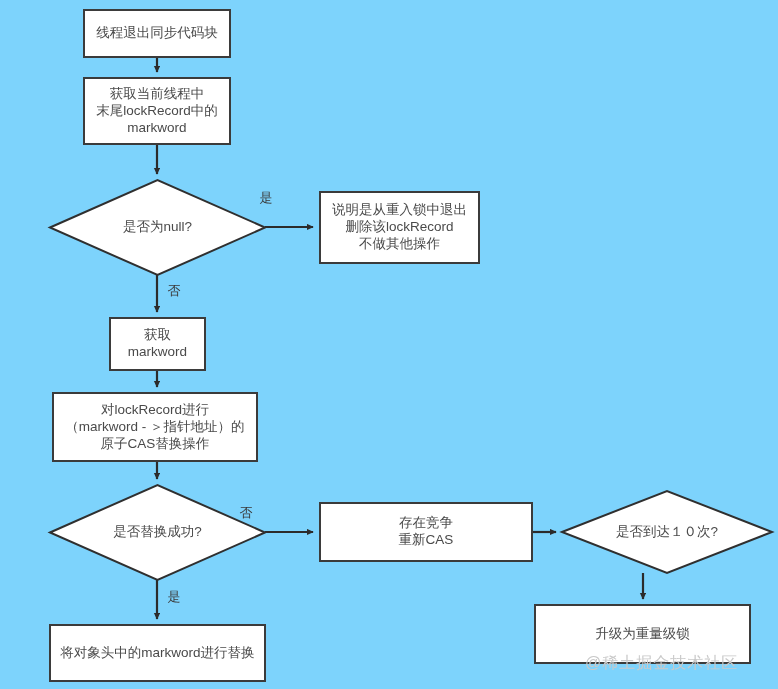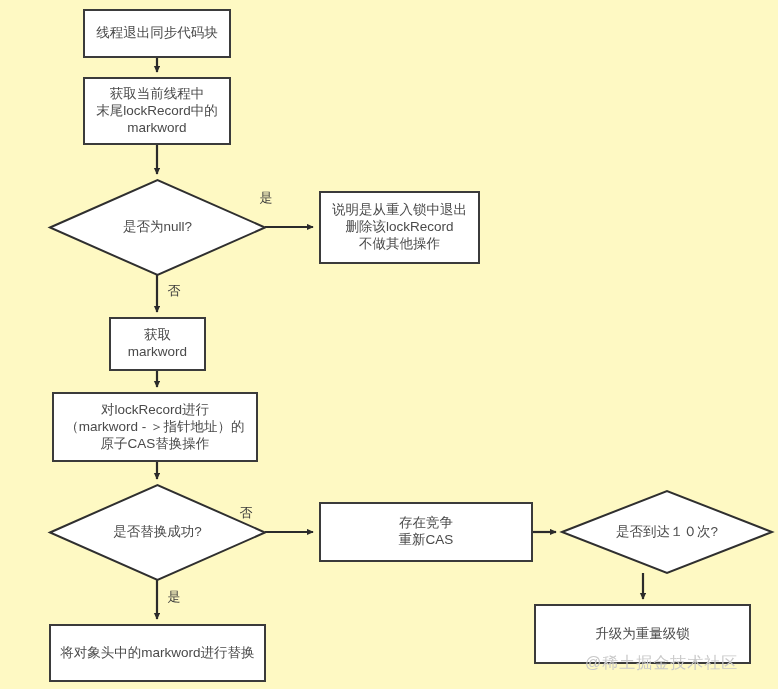--- a/index.html
+++ b/index.html
@@ -4,21 +4,21 @@
 <style>
   html, body {
     margin: 0;
     padding: 0;
     background: #ffffff;
   }
   #canvas {
     position: relative;
     width: 778px;
     height: 689px;
-    background: #fef9c3;
+    background: #7dd3fc;
     overflow: hidden;
     font-family: "Liberation Sans", "DejaVu Sans", sans-serif;
   }
   svg#flow {
     position: absolute;
     top: 0;
     left: 0;
     width: 778px;
     height: 689px;
   }

